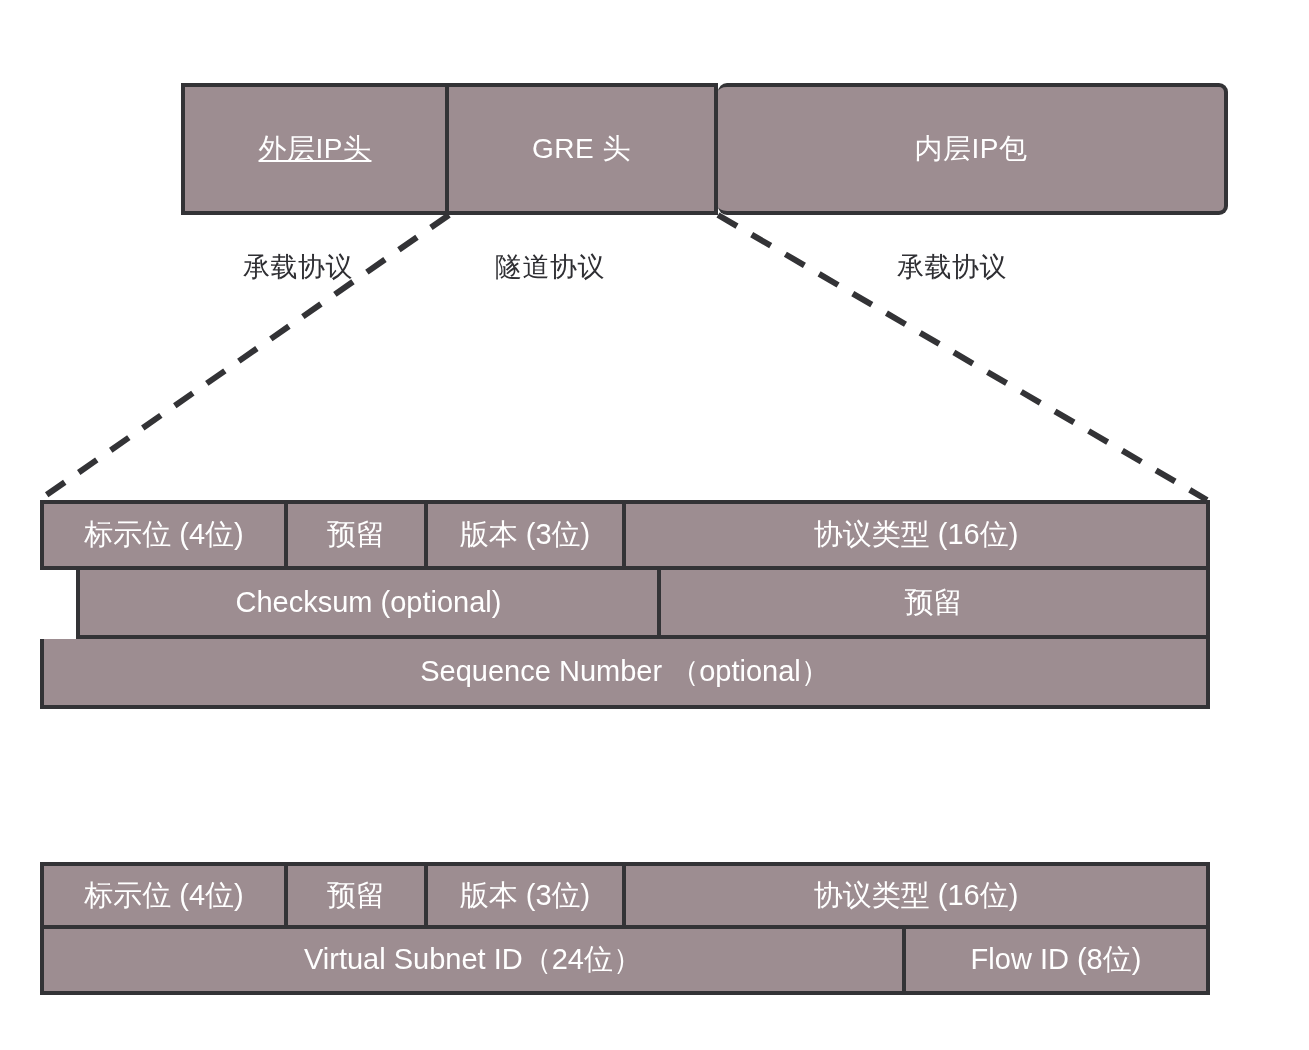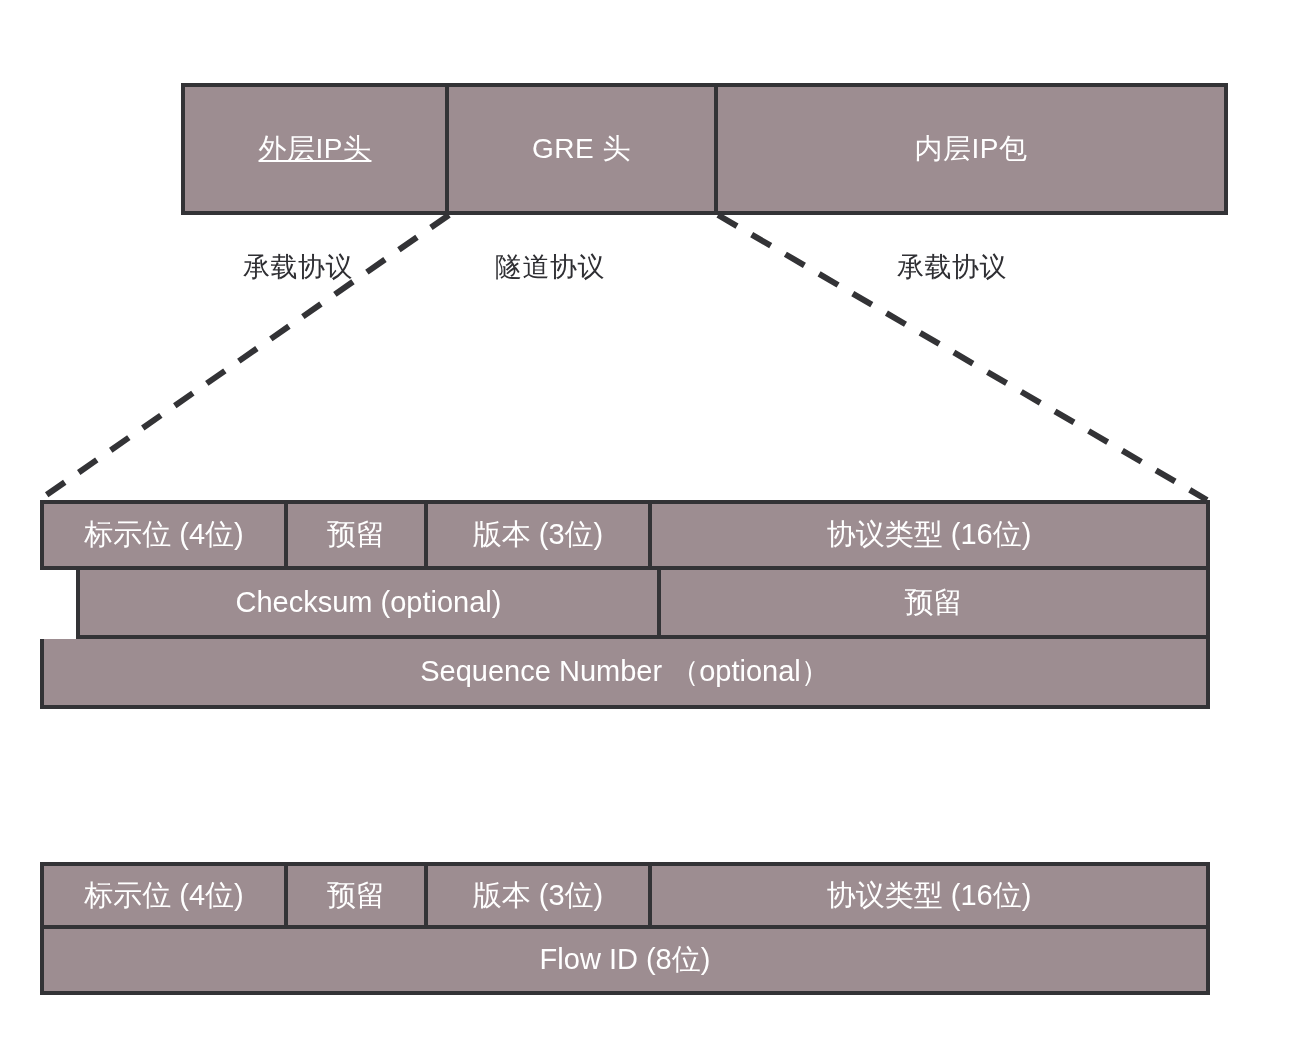--- a/index.html
+++ b/index.html
@@ -52,21 +52,21 @@
     top: 83px;
     width: 1047px;
     height: 132px;
   }
   #top-bar .cell {
     font-size: 28px;
     letter-spacing: 0.5px;
   }
   .c-outer-ip { width: 268px; text-decoration: underline; }
   .c-gre-hdr  { width: 269px; }
-  .c-inner-ip { flex: 1 1 auto; }
+  .c-inner-ip { flex: 1 1 auto; border-radius: 9px; }
 
   
   .caption {
     position: absolute;
     color: #2f2f33;
     font-size: 27px;
     white-space: nowrap;
     letter-spacing: 0.5px;
   }
   #cap-carrier   { left: 243px; top: 249px; }
@@ -97,21 +97,21 @@
     box-sizing: border-box;
   }
   #gre-block .gre-line + .gre-line .cell {
     border-top-width: 0;
   }
   #gre-block .cell {
     font-size: 29px;
   }
   .g-flags    { width: 248px; }
   .g-reserved { width: 140px; }
-  .g-version  { width: 224px; }
+  .g-version  { width: 198px; }
   .g-prototype{ flex: 1 1 auto; }
   .g-checksum { width: 585px; margin-left: 36px; }
   .g-res2     { flex: 1 1 auto; }
   .g-full     { flex: 1 1 auto; }
 
   
   #nvgre-block {
     position: absolute;
     left: 40px;
     top: 862px;
@@ -205,20 +205,23 @@
       </div>
       <div class="cell g-version">
         <span>版本 (3位)</span>
       </div>
       <div class="cell g-prototype">
         <span>协议类型 (16位)</span>
       </div>
     </div>
 
     <div class="gre-line">
+      <div class="cell n-vsid">
+        <span>Virtual Subnet ID（24位）</span>
+      </div>
       <div class="cell n-flow">
         <span>Flow ID (8位)</span>
       </div>
     </div>
 
   </div>
 
 </div>
 
 </body></html>

